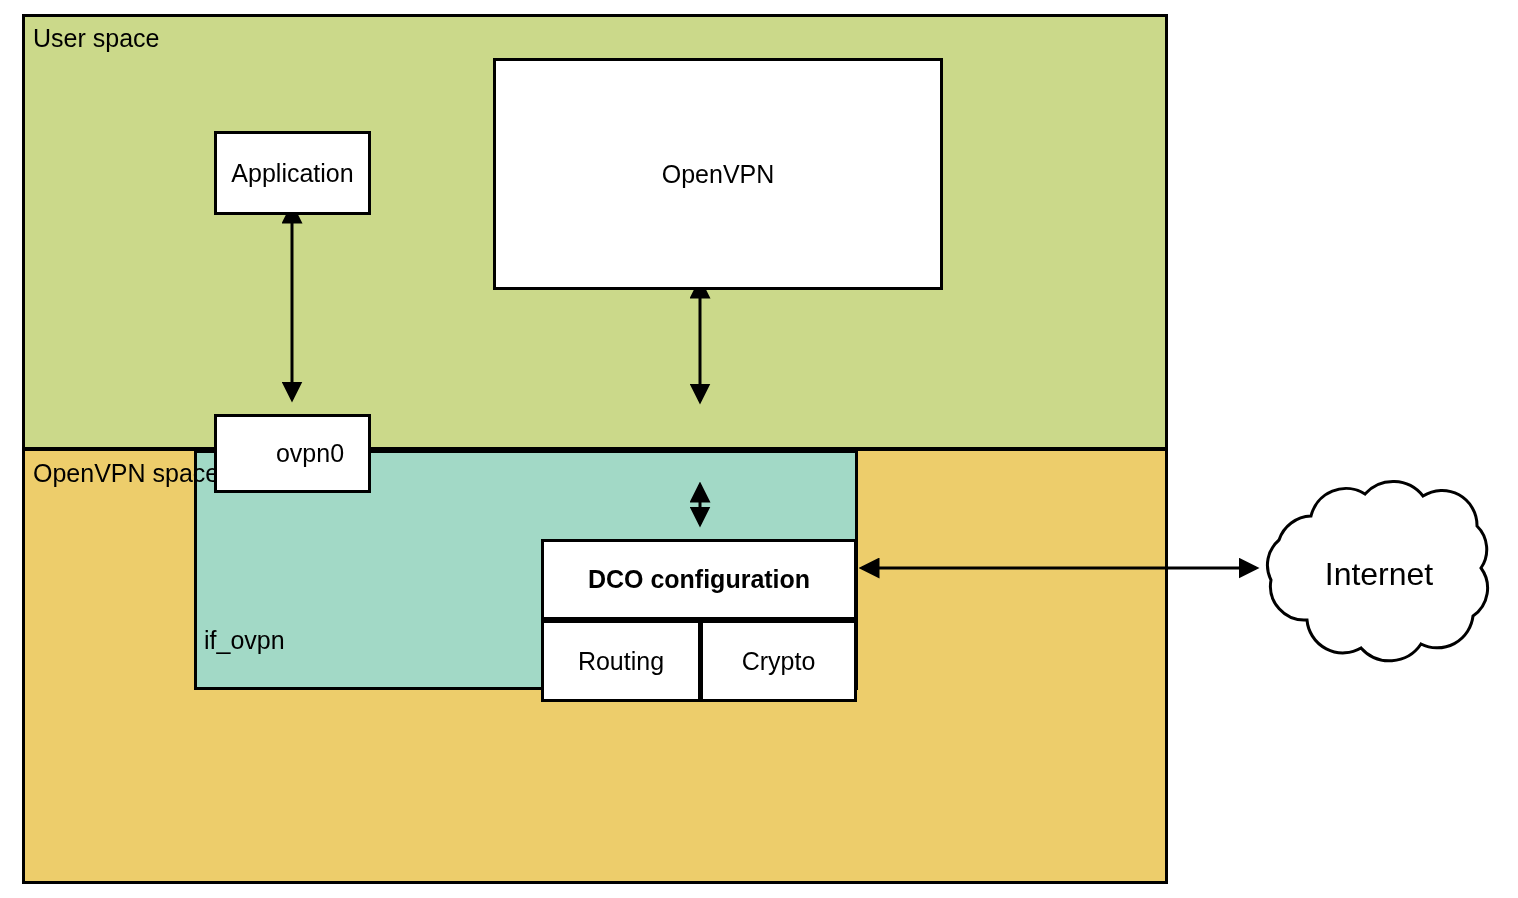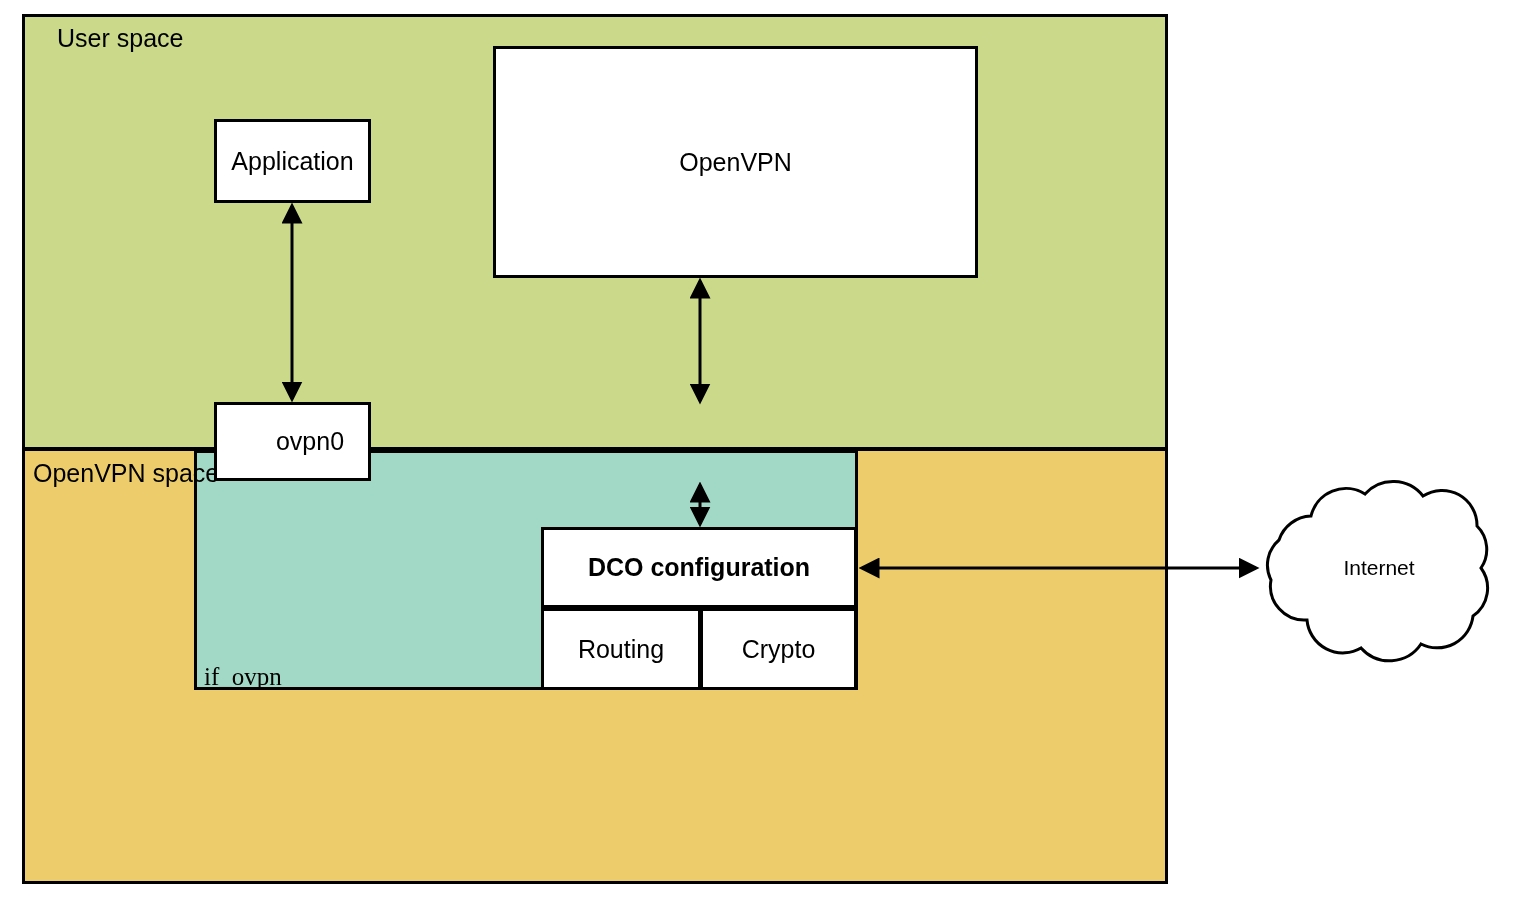--- a/index.html
+++ b/index.html
@@ -42,55 +42,56 @@
     background: #A2D9C6;
     border-width: 3px;
   }
   .region-label {
     position: absolute;
     font-size: 25px;
     color: #000000;
     line-height: 1;
     white-space: nowrap;
   }
-  #user-space-label { left: 33px; top: 26px; margin-left: 24px; }
+  #user-space-label { left: 33px; top: 26px; }
   #kernel-space-label { left: 33px; top: 461px; }
-  #if-ovpn-label { left: 204px; top: 664px; font-family: Liberation Serif, serif; }
+  #if-ovpn-label { left: 204px; top: 628px; }
 
   .node {
     position: absolute;
     box-sizing: border-box;
     background: #ffffff;
     border: 3px solid #000000;
     display: flex;
     align-items: center;
     justify-content: center;
     font-size: 25px;
     color: #000000;
     text-align: left;
+    margin-top: 12px;
   }
   #node-application { left: 214px; top: 119px; width: 157px; height: 84px; }
-  #node-openvpn     { left: 493px; top: 46px;  width: 485px; height: 232px; }
+  #node-openvpn     { left: 493px; top: 46px;  width: 450px; height: 232px; }
   #node-ovpn0       { left: 214px; top: 402px; width: 157px; height: 79px; padding-left: 35px; }
   #node-ioctl       { left: 621px; top: 404px; width: 159px; height: 78px; }
   #node-dco         { left: 541px; top: 527px; width: 316px; height: 81px; font-weight: bold; }
   #node-routing     { left: 541px; top: 608px; width: 160px; height: 82px; }
   #node-crypto      { left: 700px; top: 608px; width: 157px; height: 82px; }
 
   .connector { position: absolute; left: 0; top: 0; width: 1518px; height: 898px; overflow: visible; pointer-events: none; }
   .conn-line { stroke: #000000; stroke-width: 3; fill: none; }
   .cloud-shape { stroke: #000000; stroke-width: 3; fill: #ffffff; }
 
   #cloud-wrap { position: absolute; left: 1245px; top: 468px; width: 268px; height: 202px; }
   #cloud-label {
     position: absolute;
     left: 1245px; top: 556px;
     width: 268px;
     text-align: center;
-    font-size: 21px;
+    font-size: 32px;
     color: #000000;
   }
 </style>
 </head>
 <body>
 
 <div id="canvas">
 
   <div class="region" id="user-space"></div>
   <div class="region" id="kernel-space"></div>

